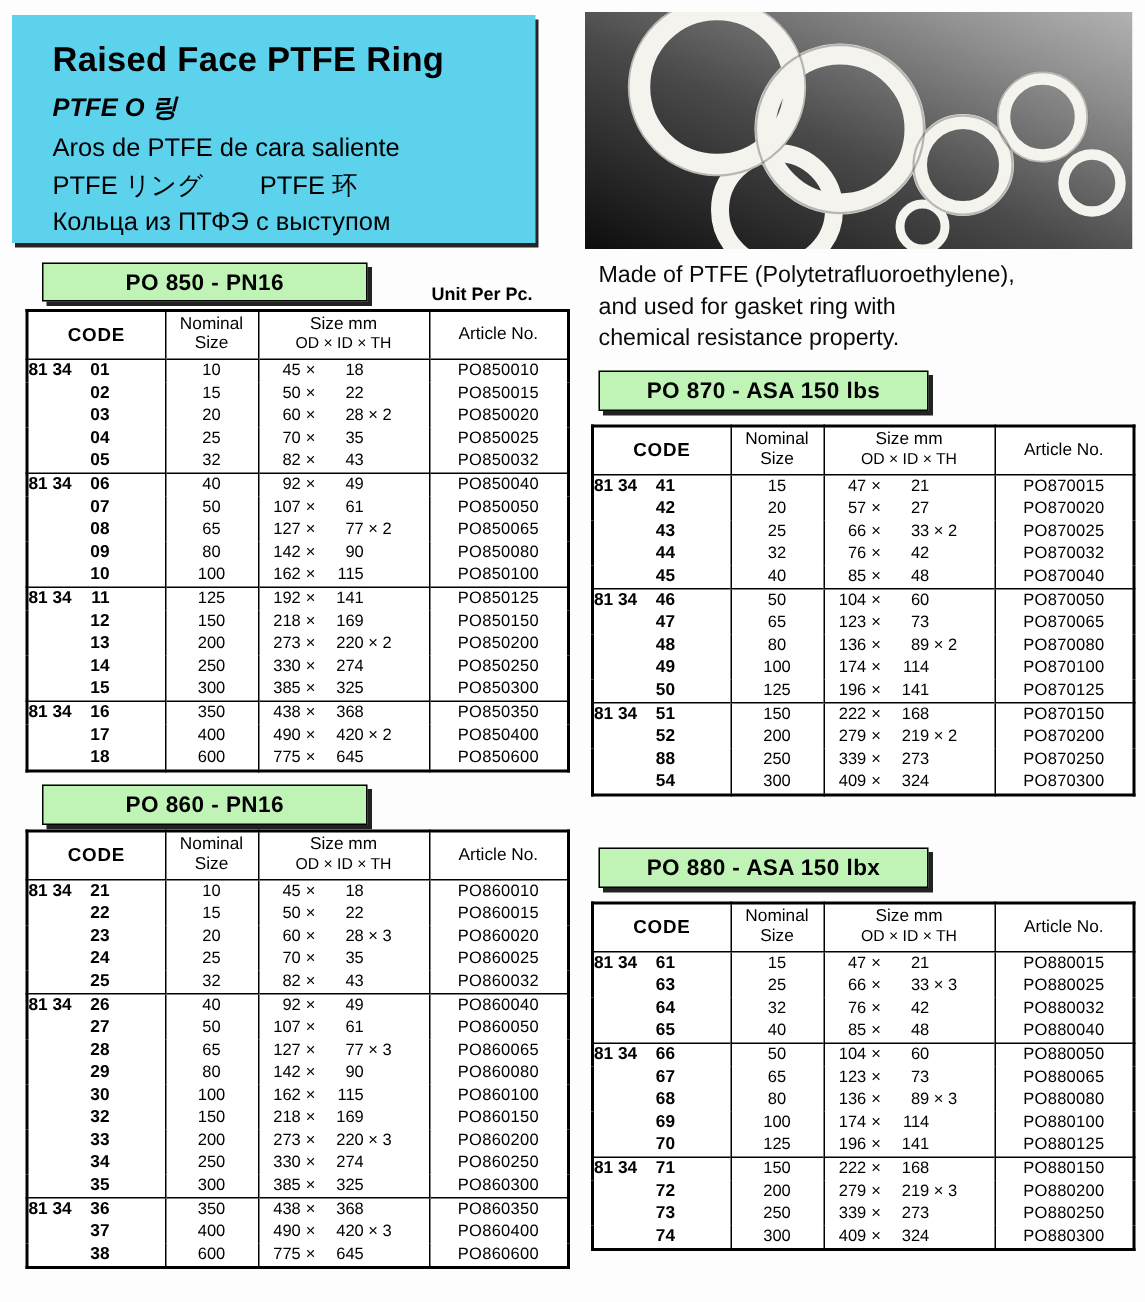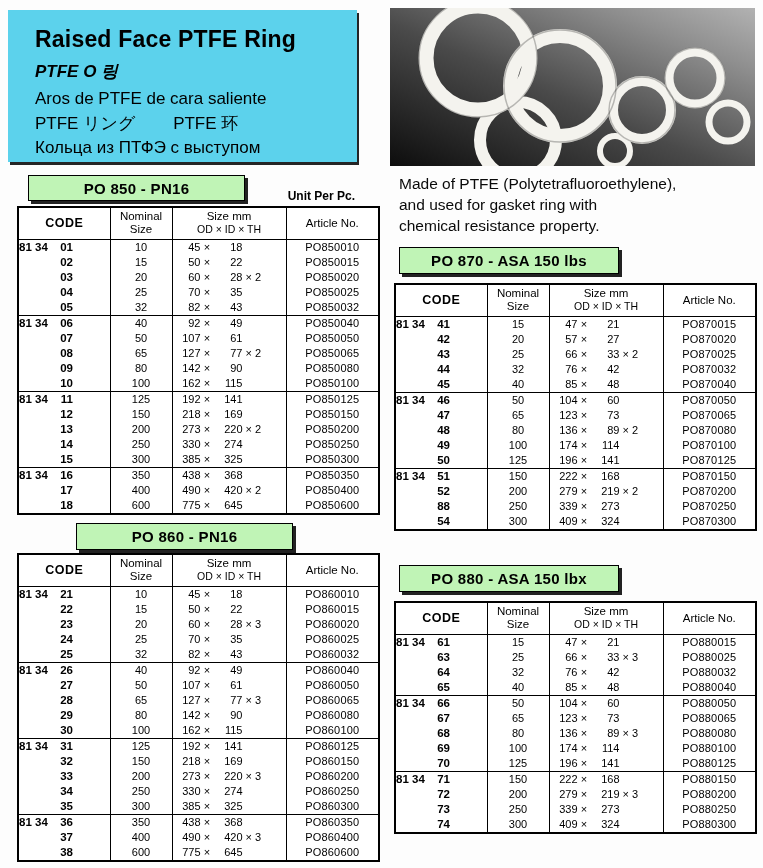--- a/index.html
+++ b/index.html
@@ -29,21 +29,21 @@
   
   .desc { position: absolute; left: 399px; top: 173px; width: 356px; font-size: 15.5px; line-height: 21px; color: #0a0a0a; }
 
   
   .green-box {
     position: absolute; background: #c0f4b6; border: 1px solid #000;
     box-shadow: 3px 3px 0 #222; display: flex; align-items: center; justify-content: center;
     font-size: 15px; font-weight: bold; letter-spacing: 0.3px;
   }
   #box850 { left: 28px;  top: 175px; width: 217px; height: 26px; }
-  #box860 { left: 28px;  top: 523px; width: 217px; height: 27px; margin-left: 48px; }
+  #box860 { left: 28px;  top: 523px; width: 217px; height: 27px; }
   #box870 { left: 399px; top: 247px; width: 220px; height: 27px; }
   #box880 { left: 399px; top: 565px; width: 220px; height: 27px; }
 
   .unit { position: absolute; left: 250px; top: 189px; width: 105px; text-align: right; font-size: 12px; font-weight: bold; }
 
   
   table.spec {
     position: absolute; width: 361px; border-collapse: collapse; border: 2px solid #000;
     table-layout: fixed; font-size: 11px; background: #fff;
   }
@@ -330,26 +330,20 @@
           <td class="nom">80</td>
           <td class="size"><span class="od">142</span><span class="xsym">×</span><span class="idv">90</span><span class="thv"></span></td>
           <td class="art">PO860080</td>
         </tr>
         <tr>
           <td class="code"><span class="prefix"></span><span class="num">30</span></td>
           <td class="nom">100</td>
           <td class="size"><span class="od">162</span><span class="xsym">×</span><span class="idv">115</span><span class="thv"></span></td>
           <td class="art">PO860100</td>
         </tr>
-        <tr class="group-start">
-          <td class="code"><span class="prefix">81 34</span><span class="num">31</span></td>
-          <td class="nom">125</td>
-          <td class="size"><span class="od">192</span><span class="xsym">×</span><span class="idv">141</span><span class="thv"></span></td>
-          <td class="art">PO860125</td>
-        </tr>
         <tr>
           <td class="code"><span class="prefix"></span><span class="num">32</span></td>
           <td class="nom">150</td>
           <td class="size"><span class="od">218</span><span class="xsym">×</span><span class="idv">169</span><span class="thv"></span></td>
           <td class="art">PO860150</td>
         </tr>
         <tr>
           <td class="code"><span class="prefix"></span><span class="num">33</span></td>
           <td class="nom">200</td>
           <td class="size"><span class="od">273</span><span class="xsym">×</span><span class="idv">220</span><span class="thv">× 3</span></td>

